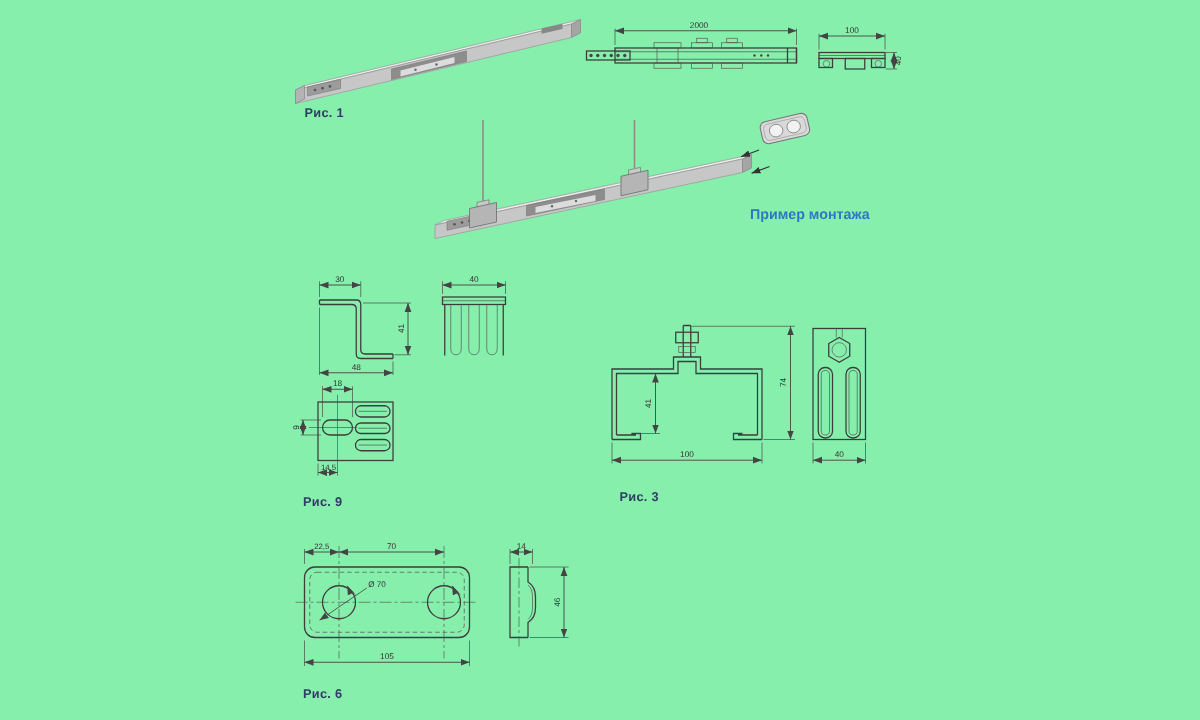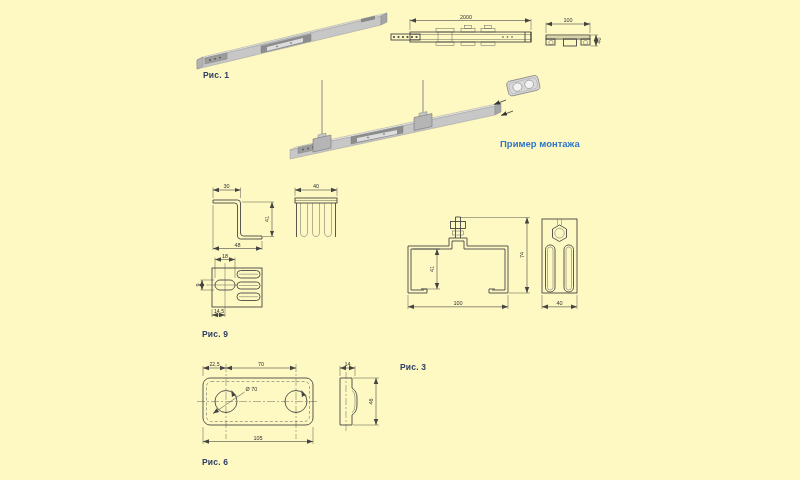--- a/index.html
+++ b/index.html
@@ -1,16 +1,16 @@
 <!DOCTYPE html>
 <html><head>
 <meta charset="utf-8">
 <style>
   html,body{margin:0;padding:0;background:#fff;}
-  .canvas{position:relative;width:800px;height:480px;background:#fef9c3;overflow:hidden;
+  .canvas{position:relative;width:800px;height:480px;background:#86efac;overflow:hidden;
           font-family:"Liberation Sans",sans-serif;}
   .abs{position:absolute;}
   .fig-label{position:absolute;font-size:8.5px;font-weight:600;color:#2e3f63;letter-spacing:.2px;}
   .caption{position:absolute;font-size:9.5px;font-weight:600;color:#2f76c8;padding-left:48px;}
   svg{position:absolute;overflow:visible;}
   svg text{font-family:"Liberation Sans",sans-serif;fill:#333;font-size:5.5px;}
   .dl{stroke:#444;stroke-width:.6;fill:none;}
   .xl{stroke:#444;stroke-width:.45;fill:none;}
   .ol{stroke:#3d3d3d;stroke-width:.85;fill:none;}
   .tl{stroke:#3d3d3d;stroke-width:.4;fill:none;}
@@ -258,21 +258,21 @@
       <rect x="159" y="40" width="9.5" height="47" rx="4.5" fill="#fff" class="ol"></rect>
       <rect x="142.5" y="42" width="5.5" height="43" rx="2.7" fill="none" class="tl"></rect>
       <rect x="161" y="42" width="5.5" height="43" rx="2.7" fill="none" class="tl"></rect>
     </g>
     <g>
       <path class="xl" d="M137,90 V104 M172,90 V104"></path>
       <line class="dl" x1="137" y1="101.8" x2="172" y2="101.8" marker-start="url(#s4)" marker-end="url(#e4)"></line>
       <text x="154.5" y="99.8" text-anchor="middle">40</text>
     </g>
   </svg>
-  <div class="fig-label" style="left:400px;top:326px;margin-top:36px;">Рис. 3</div>
+  <div class="fig-label" style="left:413px;top:326px;">Рис. 3</div>
 
   <svg class="abs" style="left:195px;top:360px;" width="195" height="92" viewBox="0 0 195 92">
     <defs>
       <marker id="e6" markerWidth="6" markerHeight="6" refX="6" refY="3" orient="auto" markerUnits="userSpaceOnUse">
         <path d="M0,0.75 L6,3 L0,5.25 Z" fill="#444"></path>
         </marker>
       <marker id="s6" markerWidth="6" markerHeight="6" refX="0" refY="3" orient="auto" markerUnits="userSpaceOnUse">
         <path d="M6,0.75 L0,3 L6,5.25 Z" fill="#444"></path>
         </marker>
     </defs>

